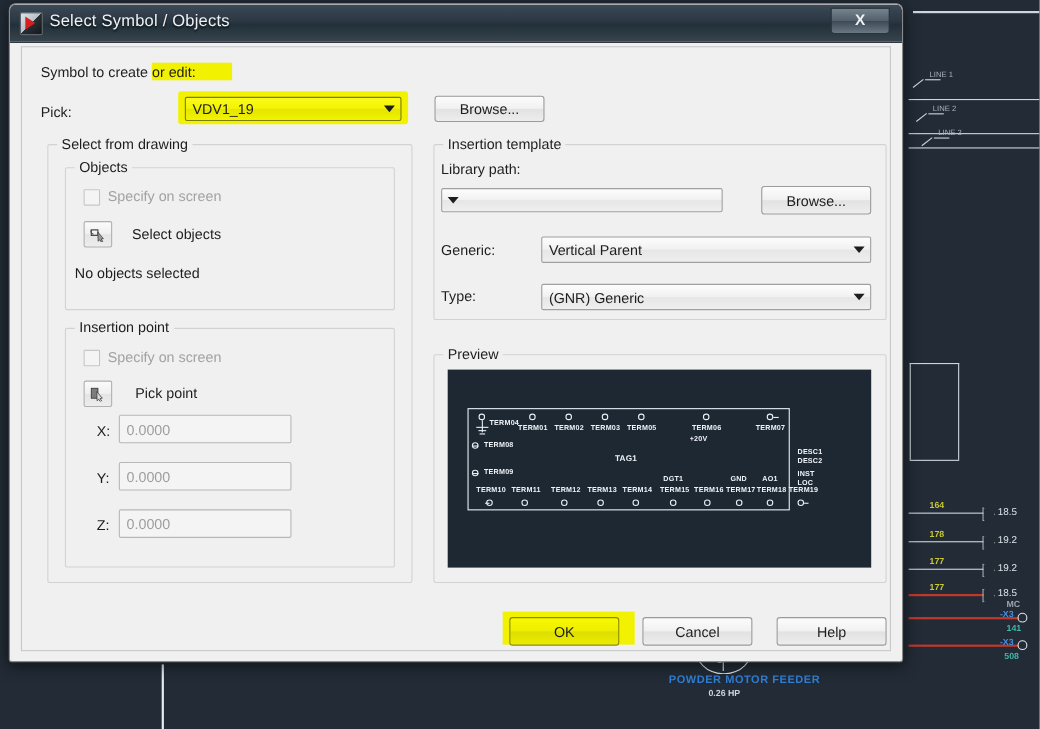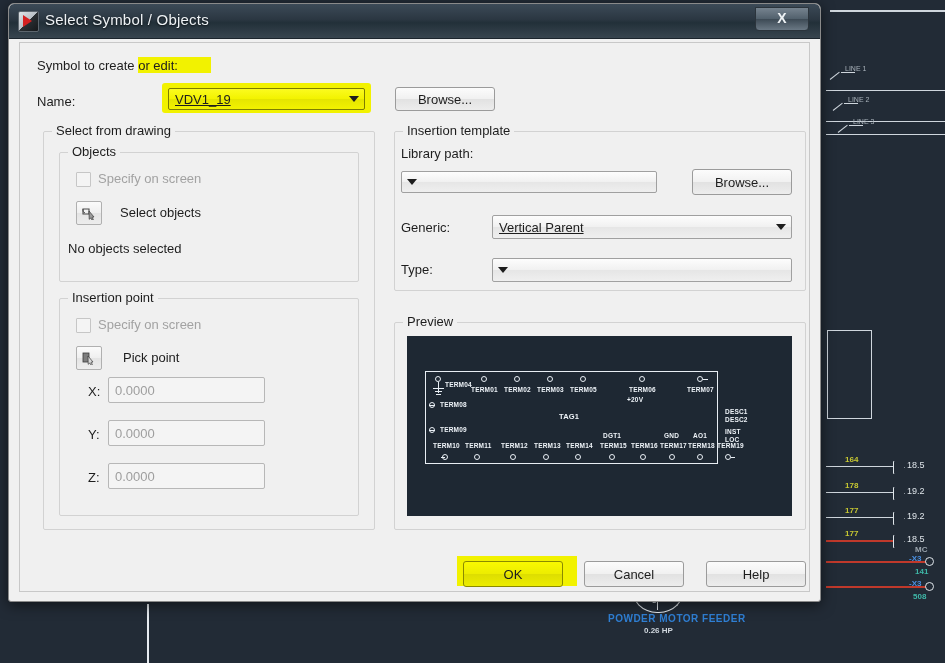--- a/index.html
+++ b/index.html
@@ -83,21 +83,21 @@
 
   
   .combo{
     position:absolute;height:22px;box-sizing:border-box;
     background:linear-gradient(180deg,#fdfdfd 0%,#f1f1f1 48%,#e6e6e6 52%,#efefef 100%);
     border:1px solid #a0a0a0;border-radius:2px;
     font-size:13px;color:#1d1d1d;
     display:flex;align-items:center;
     cursor:pointer;
   }
-  .combo .ctext{padding-left:6px;flex:1;white-space:nowrap;overflow:hidden;text-decoration:underline;}
+  .combo .ctext{padding-left:6px;flex:1;white-space:nowrap;overflow:hidden;}
   .combo .carrow{
     width:20px;display:flex;align-items:center;justify-content:center;
   }
   .combo .carrow i{
     display:block;width:0;height:0;
     border-left:5px solid transparent;border-right:5px solid transparent;
     border-top:6px solid #1d1d1d;
   }
   .combo.yellow{
     background:linear-gradient(180deg,#fbfb1f 0%,#f3f300 48%,#e5e500 52%,#f2f200 100%);
@@ -231,21 +231,21 @@
     <div class="tb-close">X</div>
   </div>
 
   <div id="dlg-body">
 
     <div class="hl" style="left:118px;top:14px;width:73px;height:16px;"></div>
     <div class="lbl" style="left:17px;top:15px;z-index:2;">
       <span>Symbol to create </span><span>or edit:</span>
     </div>
 
-    <div class="lbl" style="left:17px;top:51px;">Name:</div>
+    <div class="lbl" style="left:17px;top:51px;">Pick:</div>
 
     <div class="hl" style="left:142px;top:40px;width:209px;height:30px;border-radius:3px;"></div>
     <div class="combo yellow" style="left:148px;top:45px;width:197px;z-index:2;">
       <span class="ctext">VDV1_19</span>
       <span class="carrow">
           <i></i>
         </span>
     </div>
 
     <div class="btn" style="left:375px;top:44px;width:100px;height:24px;">Browse...</div>
@@ -308,20 +308,21 @@
     <div class="lbl" style="left:381px;top:177px;">Generic:</div>
     <div class="combo" style="left:472px;top:172px;width:300px;height:24px;">
       <span class="ctext">Vertical Parent</span>
       <span class="carrow">
           <i></i>
         </span>
     </div>
 
     <div class="lbl" style="left:381px;top:219px;">Type:</div>
     <div class="combo" style="left:472px;top:215px;width:300px;height:24px;">
+      <span class="ctext">(GNR) Generic</span>
       <span class="carrow">
           <i></i>
         </span>
     </div>
 
     <div class="groupbox" style="left:374px;top:279px;width:410px;height:206px;"></div>
     <div class="grouplabel" style="left:383px;top:271px;">Preview</div>
 
     <div id="preview-canvas" style="left:387px;top:293px;width:385px;height:180px;">
 

